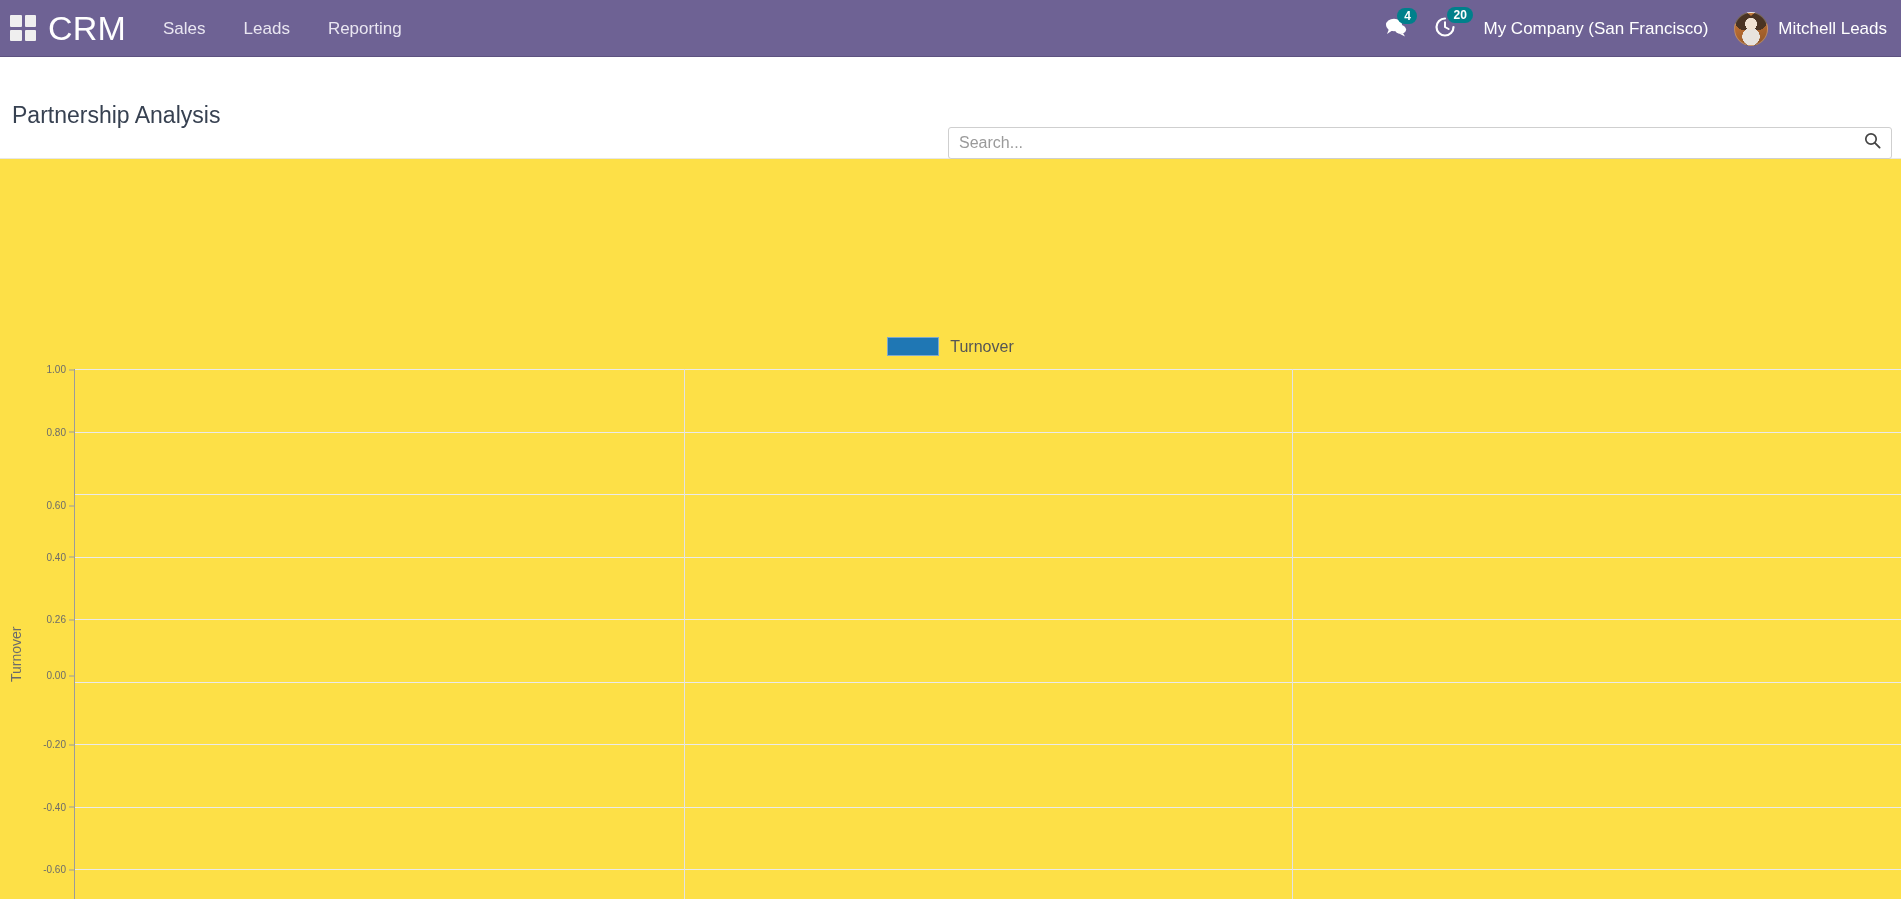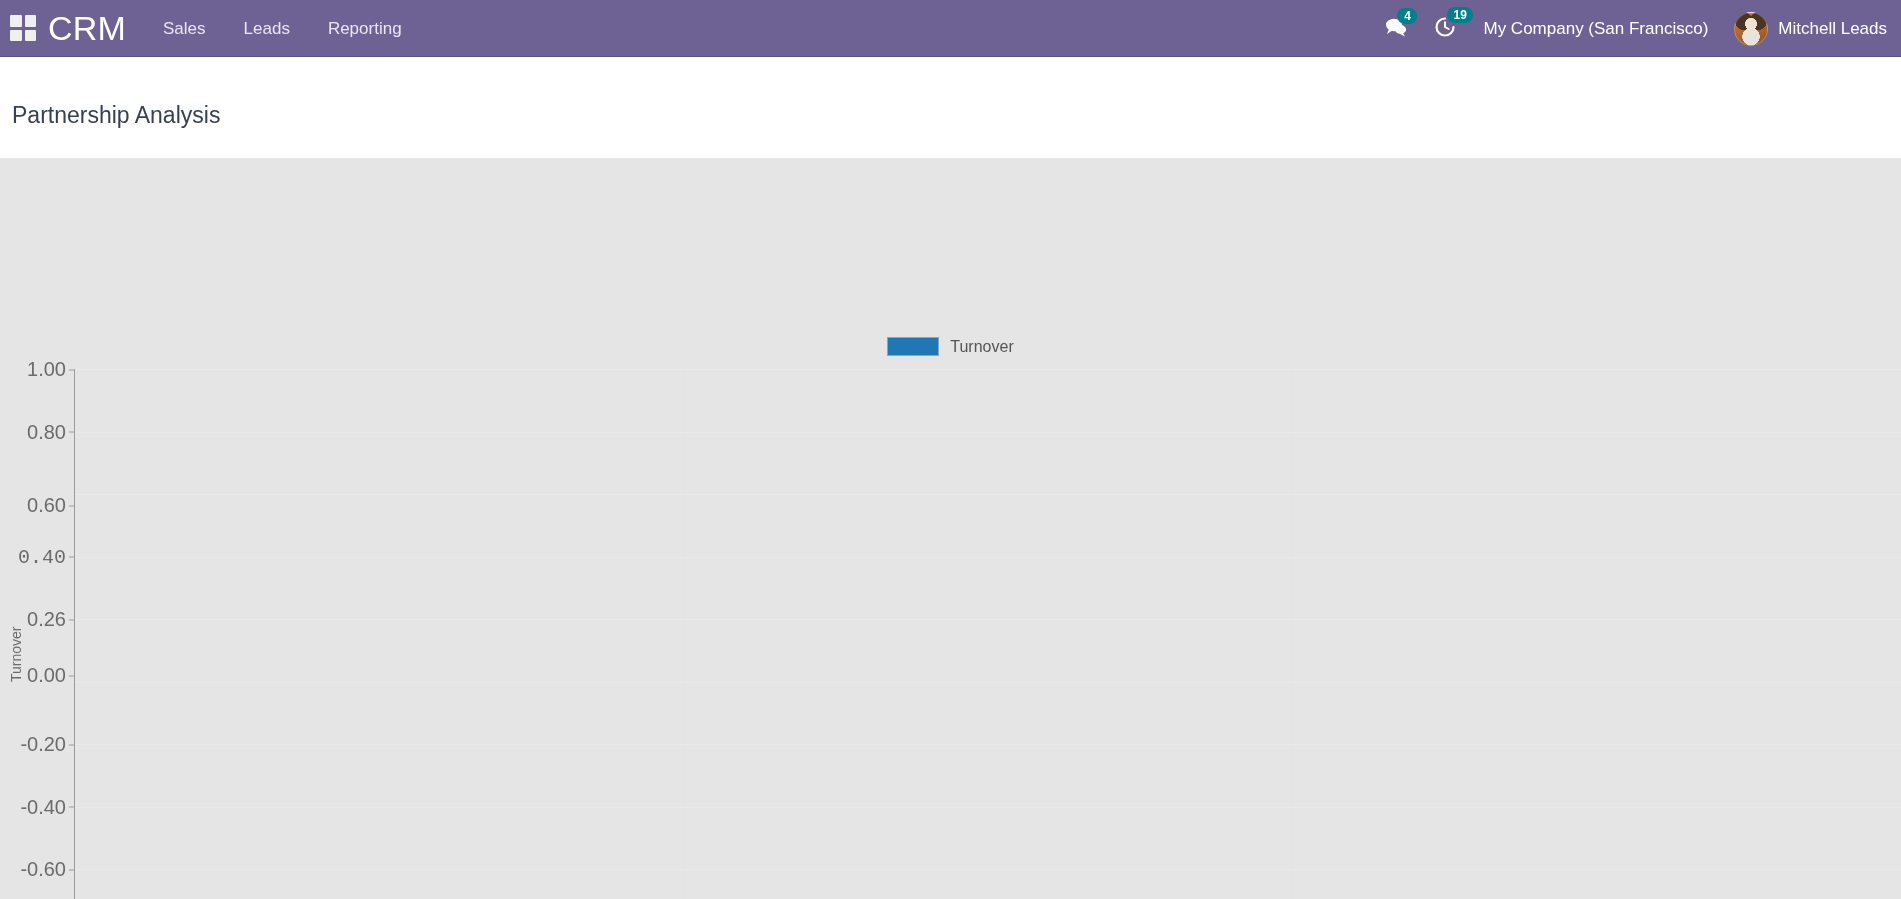--- a/index.html
+++ b/index.html
@@ -221,21 +221,21 @@
   .highlight-box .icon-btn:last-child { border-right: none; }
 
   .group-spacer { width: 12px; }
   .group-spacer-sm { width: 11px; }
 
   
   .chart-area {
     position: relative;
     width: 1901px;
     height: 740px;
-    background: #e5e5e5;
+    background: #fde047;
   }
   .legend {
     position: absolute;
     top: 178px;
     left: 0; width: 1901px;
     display: flex;
     align-items: center;
     justify-content: center;
     gap: 11px;
     pointer-events: none;
@@ -267,21 +267,21 @@
     position: absolute;
     top: 0; bottom: 0;
     width: 1px;
     background: #e3e3e3;
   }
   .ytick {
     position: absolute;
     right: 100%;
     transform: translateY(-50%);
     padding-right: 9px;
-    font-size: 20px;
+    font-size: 10px;
     color: #6b6b6b;
     white-space: nowrap;
   }
   .ytick::after {
     content: "";
     position: absolute;
     right: 0; top: 50%;
     width: 6px; height: 1px;
     background: #9b9b9b;
   }
@@ -328,37 +328,48 @@
       <span class="nav-badge">4</span>
     </div>
 
     <div class="nav-badge-wrap">
       <span class="glyph">
         <svg width="23" height="22" viewBox="0 0 23 22" aria-hidden="true">
           <path d="M11 2.5 a8.5 8.5 0 1 0 8.5 8.5" fill="none" stroke="#ffffff" stroke-width="2.2" stroke-linecap="round"></path>
           <path d="M11 6.3 L11 11 L14.6 13" fill="none" stroke="#ffffff" stroke-width="2" stroke-linecap="round"></path>
         </svg>
       </span>
-      <span class="nav-badge">19</span>
+      <span class="nav-badge">20</span>
     </div>
 
     <div class="company-name">My Company (San Francisco)</div>
 
     <div class="user-menu">
       <div class="avatar"></div>
       <span class="user-name">Mitchell Leads</span>
     </div>
 
   </div>
 </div>
 
 <div class="control-panel">
 
   <div class="page-title">Partnership Analysis</div>
 
+  <div class="search-wrap">
+    <div class="search-box">
+      <input type="text" placeholder="Search..." style="">
+      <span class="search-icon">
+        <svg width="17" height="17" viewBox="0 0 17 17" aria-hidden="true">
+          <circle cx="7" cy="7" r="5.2" fill="none" stroke="#444" stroke-width="1.7"></circle>
+          <line x1="10.9" y1="10.9" x2="15.6" y2="15.6" stroke="#444" stroke-width="1.9" stroke-linecap="round"></line>
+        </svg>
+      </span>
+    </div>
+  </div>
 
   <div class="filter-group">
     <div class="filter-btn">
       <span class="fi">▼</span>
       <span>Filters</span>
     </div>
     <div class="filter-btn">
       <span class="fi">≡</span>
       <span>Group By</span>
     </div>
@@ -469,21 +480,21 @@
   <div class="y-axis-title">Turnover</div>
 
   <div class="plot" id="plot">
       <div class="hgrid" style="top: 0px;"></div>
       <div class="ytick" style="top: 0px;">1.00</div>
       <div class="hgrid" style="top: 62.5px;"></div>
       <div class="ytick" style="top: 62.5px;">0.80</div>
       <div class="hgrid" style="top: 125px;"></div>
       <div class="ytick" style="top: 136px;">0.60</div>
       <div class="hgrid" style="top: 187.5px;"></div>
-      <div class="ytick" style="top: 187.5px; font-family: Liberation Mono, monospace;">0.40</div>
+      <div class="ytick" style="top: 187.5px;">0.40</div>
       <div class="hgrid" style="top: 250px;"></div>
       <div class="ytick" style="top: 250px;">0.26</div>
       <div class="hgrid" style="top: 312.5px;"></div>
       <div class="ytick" style="top: 306px;">0.00</div>
       <div class="hgrid" style="top: 375px;"></div>
       <div class="ytick" style="top: 375px;">-0.20</div>
       <div class="hgrid" style="top: 437.5px;"></div>
       <div class="ytick" style="top: 437.5px;">-0.40</div>
       <div class="hgrid" style="top: 500px;"></div>
       <div class="ytick" style="top: 500px;">-0.60</div>

